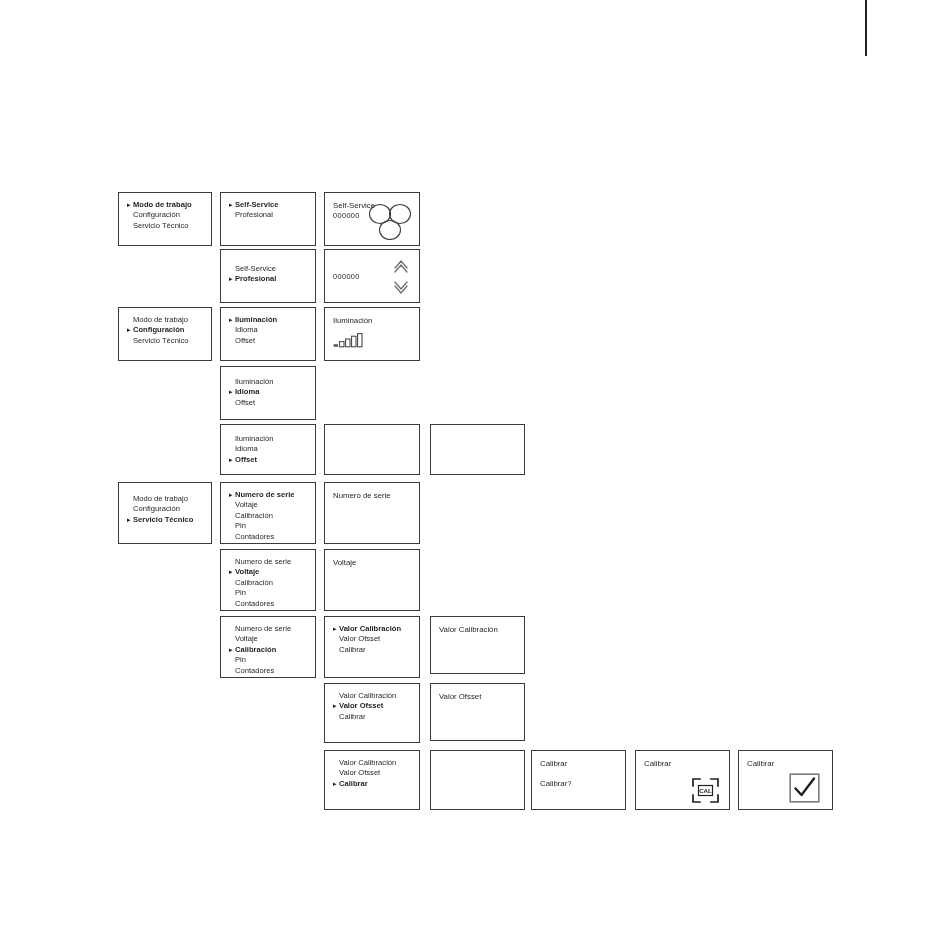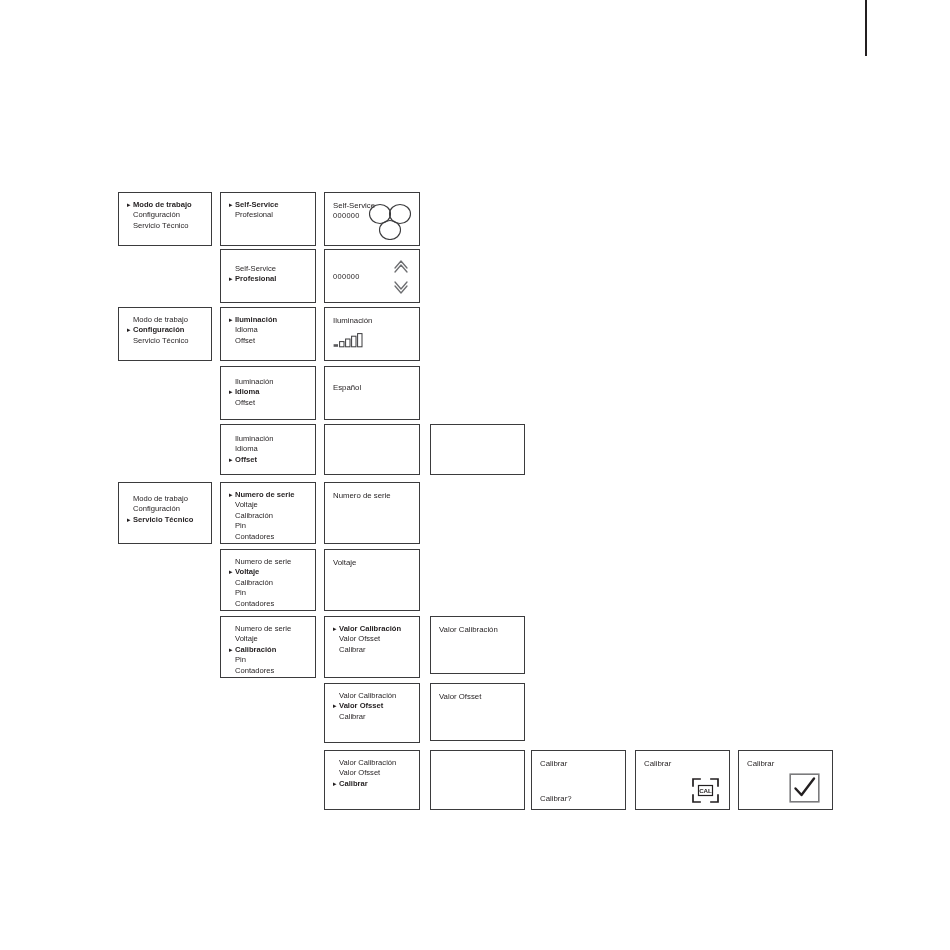--- a/index.html
+++ b/index.html
@@ -48,21 +48,21 @@
   .title{
     display:block;
     font-size:7.8px;
     line-height:11px;
     white-space:pre;
   }
   .subtitle{
     display:block;
     font-size:7.8px;
     line-height:11px;
-    margin-top:24px;
+    margin-top:9px;
     white-space:pre;
   }
   .digits{
     display:block;
     font-size:7.4px;
     line-height:10px;
     letter-spacing:.35px;
     white-space:pre;
   }
   .digits-mid{
@@ -152,23 +152,20 @@
       </svg>
     </span>
   </div>
 
   <div class="screen" style="left:220px;top:366px;width:96px;height:54px;">
     <span class="line" style="margin-top:3px;"><span class="ind"></span><span>Iluminación</span></span>
     <span class="line sel"><span class="caret">▸</span><span>Idioma</span></span>
     <span class="line"><span class="ind"></span><span>Offset</span></span>
   </div>
 
-  <div class="screen" style="left:324px;top:366px;width:96px;height:54px;">
-    <span class="title" style="margin-top:8px;">Español</span>
-  </div>
 
   <div class="screen" style="left:220px;top:424px;width:96px;height:51px;">
     <span class="line" style="margin-top:2px;"><span class="ind"></span><span>Iluminación</span></span>
     <span class="line"><span class="ind"></span><span>Idioma</span></span>
     <span class="line sel"><span class="caret">▸</span><span>Offset</span></span>
   </div>
 
   <div class="screen" style="left:324px;top:424px;width:96px;height:51px;">
     <span class="title"></span>
   </div>

